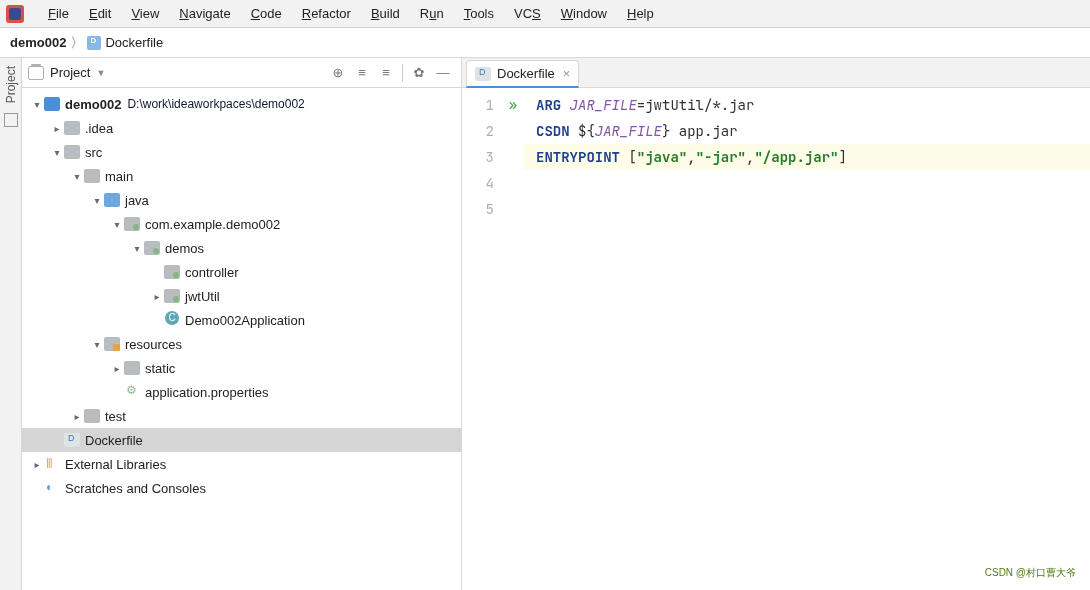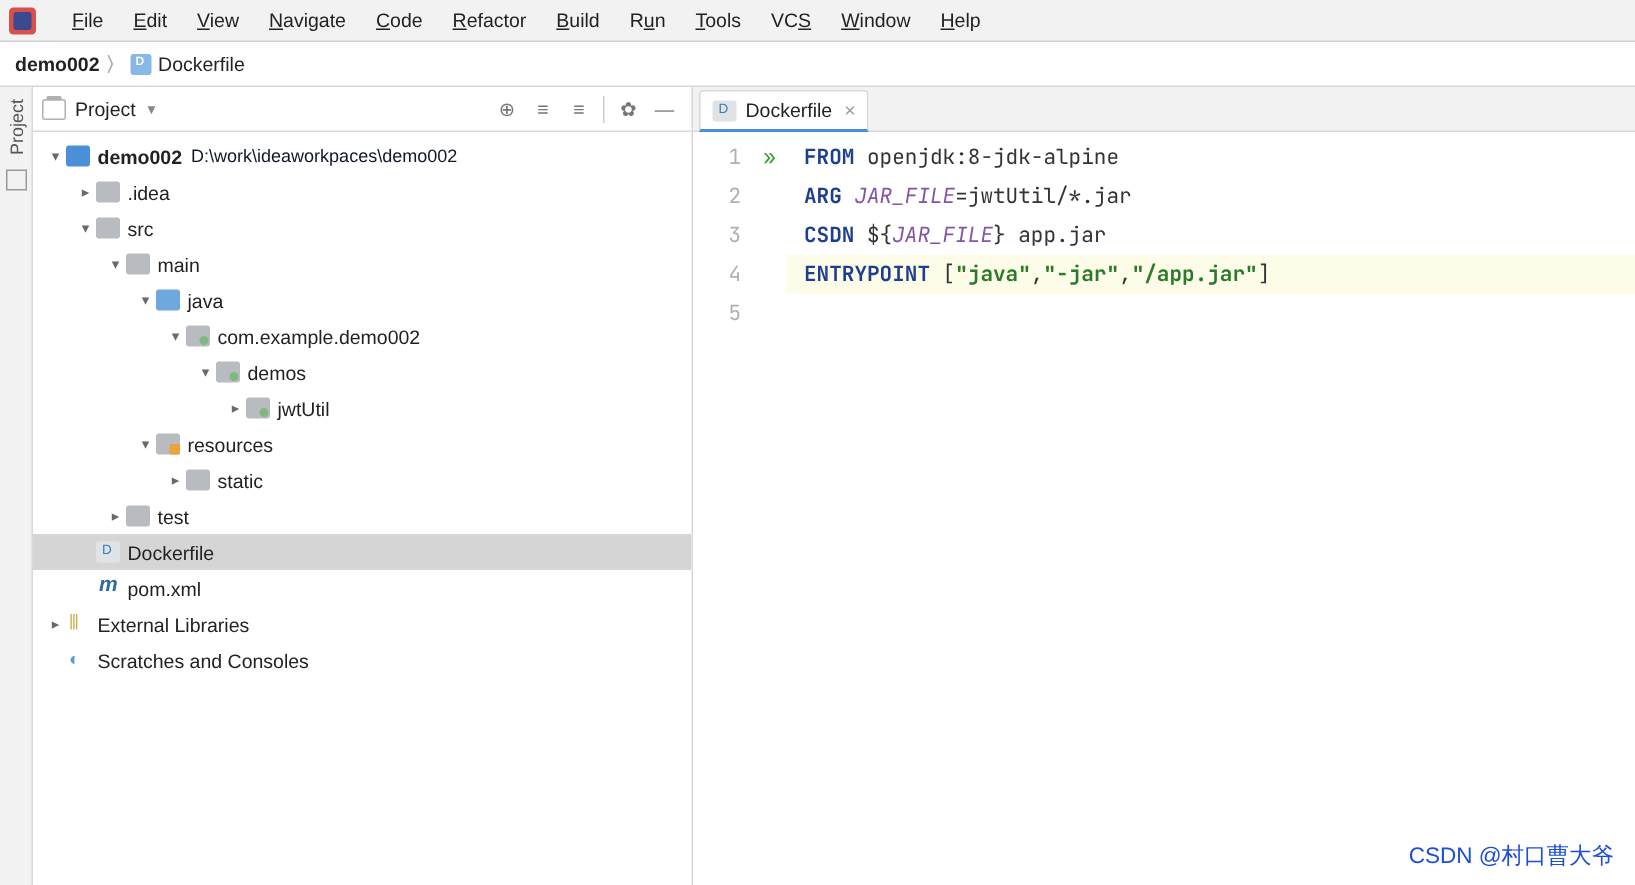--- a/index.html
+++ b/index.html
@@ -129,21 +129,21 @@
 .code { flex:1; padding-top:4px; }
 .code-line { height:26px; padding-left:12px; white-space:pre; }
 .code-line.hl { background:#fcfce8; }
 .kw { color:#1e3f8f; font-weight:600; }
 .arg { color:#8255a8; font-style:italic; }
 .var { color:#8255a8; font-style:italic; }
 .str { color:#2a7a2a; font-weight:600; }
 .plain { color:#333; }
 
 .watermark {
-  position:absolute; right:14px; bottom:10px; color:#1d4ed8; font-size:15px; font-family: "Microsoft YaHei", sans-serif; pointer-events:none;
+  position:absolute; right:14px; bottom:10px; color:#4d7c0f; font-size:10px; font-family: "Microsoft YaHei", sans-serif; pointer-events:none;
 }
 </style>
 </head>
 <body>
 
 <div class="menubar">
   <div class="app-logo"></div>
   <div id="menu-host" style="display: flex;">
       <div class="menu-item"><span class="ul">F</span>ile</div>
       <div class="menu-item"><span class="ul">E</span>dit</div>
@@ -227,53 +227,65 @@
           <span class="node-label">com.example.demo002</span>
         </div>
       <div class="tree-row">
           <span class="indent" style="width:104px"></span>
           <span class="arrow">▾</span>
           <span class="node-ico ico-folder-pkg"></span>
           <span class="node-label">demos</span>
         </div>
       <div class="tree-row">
           <span class="indent" style="width:124px"></span>
+          <span class="arrow blank">▸</span>
+          <span class="node-ico ico-folder-pkg"></span>
+          <span class="node-label">controller</span>
+        </div>
+      <div class="tree-row">
+          <span class="indent" style="width:124px"></span>
           <span class="arrow">▸</span>
           <span class="node-ico ico-folder-pkg"></span>
           <span class="node-label">jwtUtil</span>
         </div>
       <div class="tree-row">
+          <span class="indent" style="width:124px"></span>
+          <span class="arrow blank">▸</span>
+          <span class="node-ico ico-classrun"></span>
+          <span class="node-label">Demo002Application</span>
+        </div>
+      <div class="tree-row">
           <span class="indent" style="width:64px"></span>
           <span class="arrow">▾</span>
           <span class="node-ico ico-res"></span>
           <span class="node-label">resources</span>
         </div>
       <div class="tree-row">
           <span class="indent" style="width:84px"></span>
           <span class="arrow">▸</span>
           <span class="node-ico ico-folder"></span>
           <span class="node-label">static</span>
         </div>
       <div class="tree-row">
+          <span class="indent" style="width:84px"></span>
+          <span class="arrow blank">▸</span>
+          <span class="node-ico ico-props"></span>
+          <span class="node-label">application.properties</span>
+        </div>
+      <div class="tree-row">
           <span class="indent" style="width:44px"></span>
           <span class="arrow">▸</span>
           <span class="node-ico ico-folder"></span>
           <span class="node-label">test</span>
         </div>
       <div class="tree-row selected">
           <span class="indent" style="width:24px"></span>
           <span class="arrow blank">▸</span>
           <span class="node-ico ico-file"></span>
           <span class="node-label">Dockerfile</span>
-        </div>
-      <div class="tree-row">
-          <span class="indent" style="width:24px"></span>
-          <span class="arrow blank">▸</span>
-          <span class="node-ico ico-pom"></span>
-          <span class="node-label">pom.xml</span>
         </div>
       <div class="tree-row">
           <span class="indent" style="width:4px"></span>
           <span class="arrow">▸</span>
           <span class="node-ico ico-lib"></span>
           <span class="node-label">External Libraries</span>
         </div>
       <div class="tree-row">
           <span class="indent" style="width:4px"></span>
           <span class="arrow blank">▸</span>
@@ -302,21 +314,20 @@
       <div class="run-gutter">
         <div>
             <span class="run-mark">»</span>
           </div>
         <div></div>
           <div></div>
           <div></div>
           <div></div>
       </div>
       <div class="code">
-        <div class="code-line"><span class="kw">FROM</span><span class="plain"> openjdk:8-jdk-alpine</span></div>
         <div class="code-line"><span class="kw">ARG</span><span class="arg"> JAR_FILE</span><span class="plain">=jwtUtil/*.jar</span></div>
         <div class="code-line"><span class="kw">CSDN</span><span class="plain"> ${</span><span class="var">JAR_FILE</span><span class="plain">} app.jar</span></div>
         <div class="code-line hl"><span class="kw">ENTRYPOINT</span><span class="plain"> [</span><span class="str">"java"</span><span class="plain">,</span><span class="str">"-jar"</span><span class="plain">,</span><span class="str">"/app.jar"</span><span class="plain">]</span></div>
       </div>
     </div>
   </div>
 
 </div>
 
 <div class="watermark">CSDN @村口曹大爷</div>

